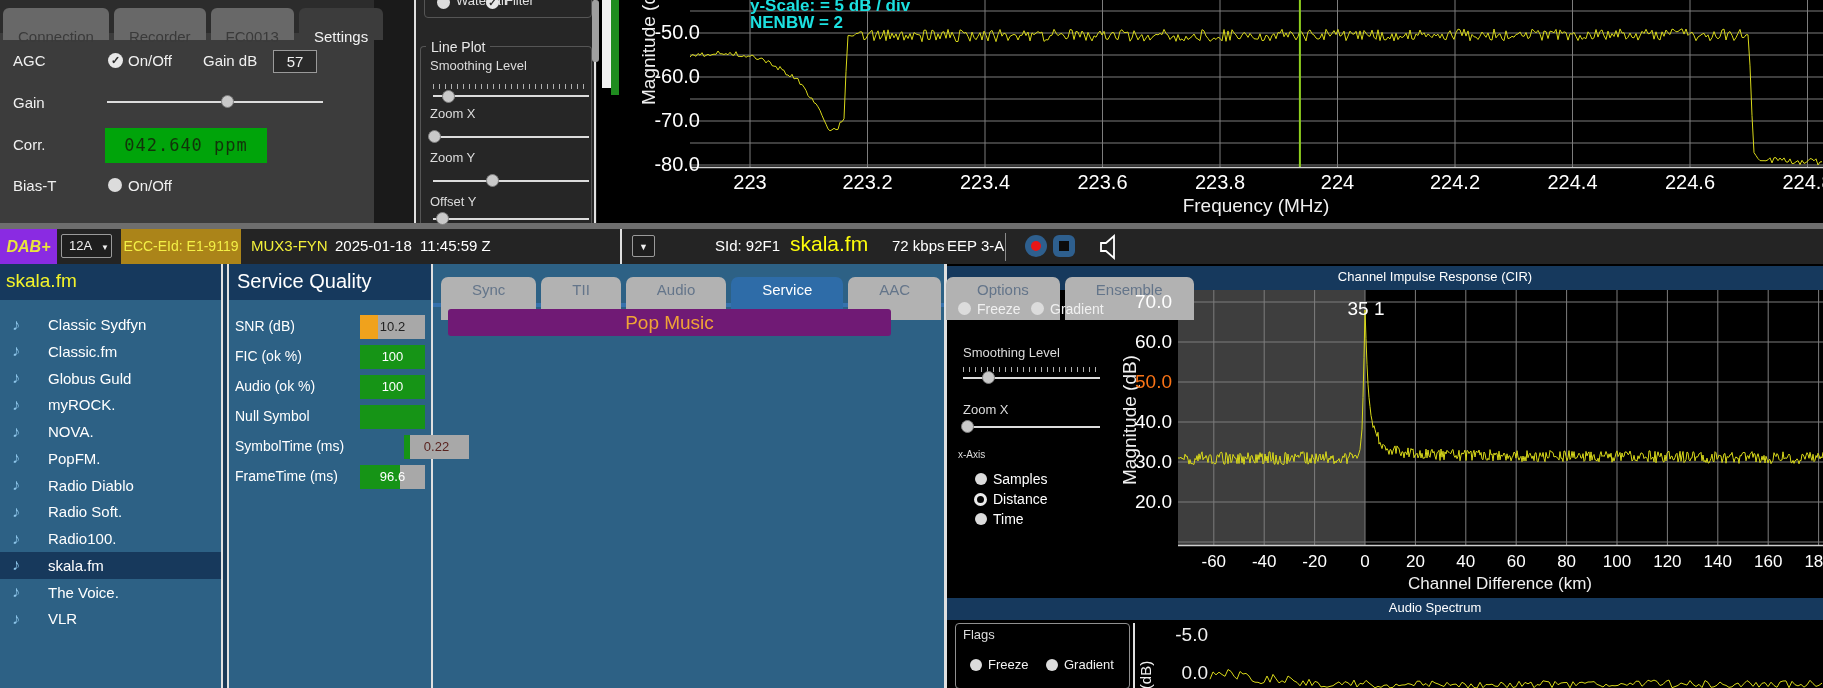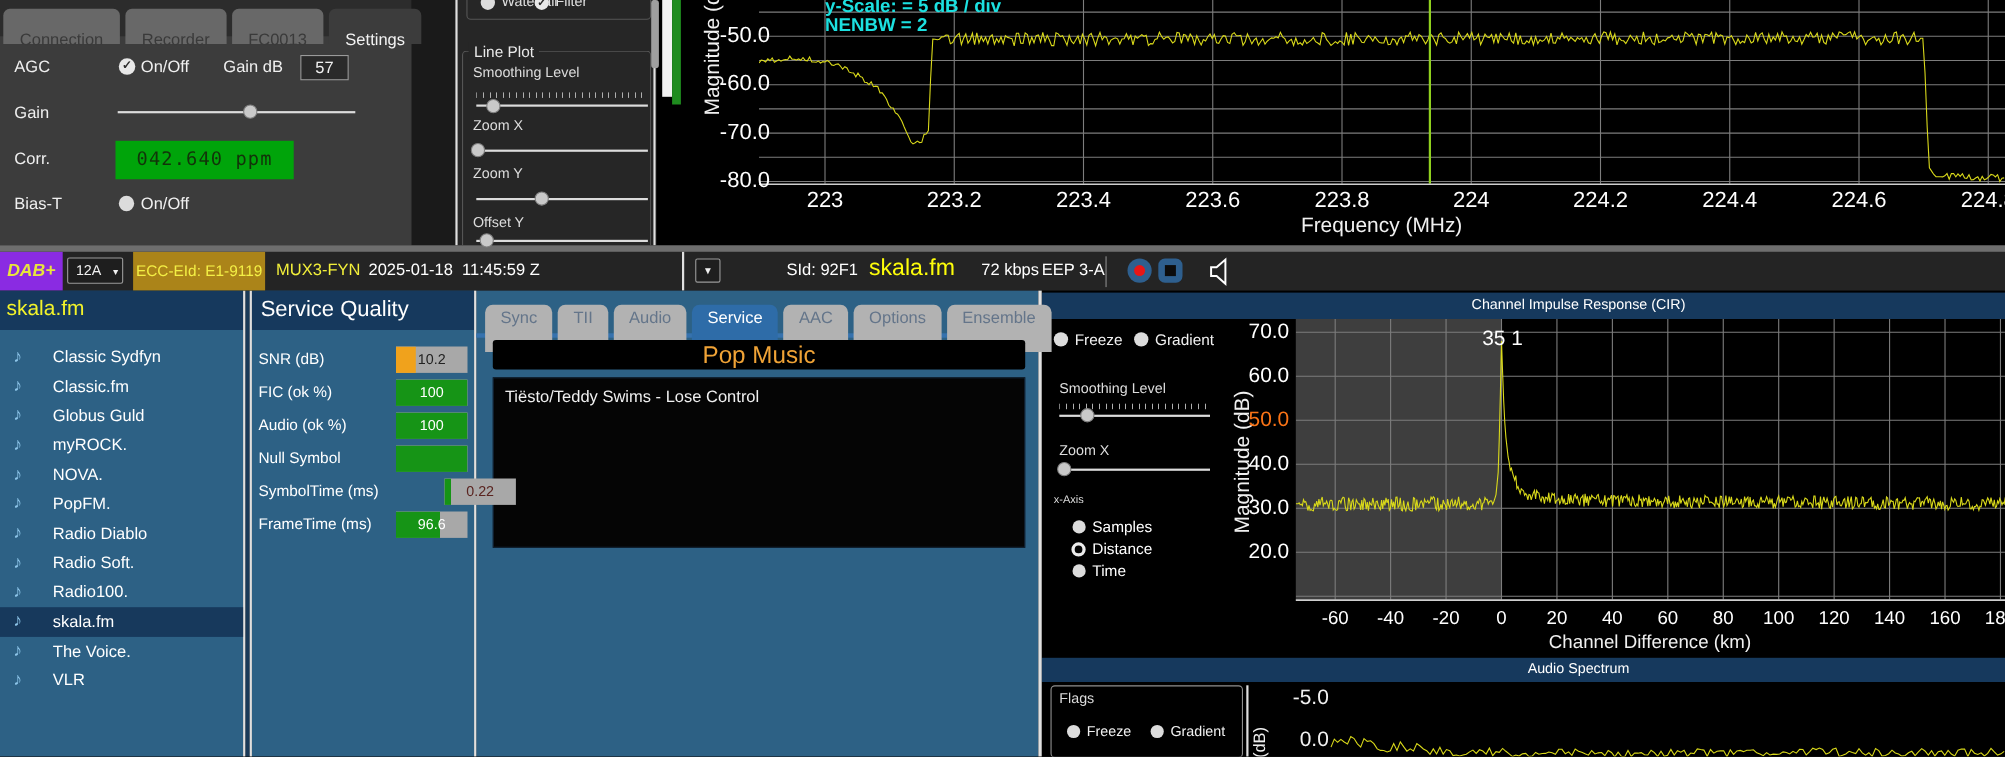--- a/index.html
+++ b/index.html
@@ -10,21 +10,21 @@
   .lbl{position:absolute;white-space:nowrap;z-index:3}
   .bg{position:absolute;z-index:0}
   svg.overlay{position:absolute;left:0;top:0;z-index:2;pointer-events:none}
   
   .tabrowA{position:absolute;display:flex;gap:5px;z-index:3}
   .tabA{height:25px;line-height:25px;padding:16px 15px;font-size:15px;border-radius:6px 6px 0 0;
         background:#686868;color:#3a3a3a;cursor:default}
   .tabA.active{background:#3c3c3c;color:#f2f2f2}
   
   .tabrowF{position:absolute;display:flex;gap:5px;z-index:3}
-  .tabF{height:43px;line-height:26px;padding:0 14px;font-size:15px;border-radius:7px 7px 0 0;
+  .tabF{height:43px;line-height:26px;padding:0 31px;font-size:15px;border-radius:7px 7px 0 0;
         background:#b2b2b2;color:#64758a}
   .tabF.active{background:#2e6ca8;color:#ffffff}
   
   .radio{position:absolute;border-radius:50%;background:#dcdcdc;z-index:3}
   .radio-checked{position:absolute;border-radius:50%;border:3px solid #ececec;background:#050505;z-index:3}
   .checkcircle{position:absolute;border-radius:50%;background:#e8e8e8;color:#2b2b2b;
                font-size:11px;font-weight:bold;text-align:center;z-index:3}
   .track{position:absolute;height:2px;background:#dcdcdc;z-index:3}
   .handle{position:absolute;width:13px;height:13px;border-radius:50%;background:#c9c9c9;border:1px solid #7f7f7f;z-index:4}
   .ticks{position:absolute;height:5px;z-index:3;
@@ -261,24 +261,21 @@
   <div class="tabrowF" id="tabsF" style="left:441px;top:277px">
       <div class="tabF">Sync</div>
       <div class="tabF">TII</div>
       <div class="tabF">Audio</div>
       <div class="tabF active">Service</div>
       <div class="tabF">AAC</div>
       <div class="tabF">Options</div>
       <div class="tabF">Ensemble</div>
     </div>
   <div class="bg" style="left:433px;top:303px;width:511px;height:4px;background:#3672ae;z-index:2"></div>
-  <div class="lbl" style="left:448px;top:309px;width:484px;height:27px;background:#000000;border-radius:3px;color:#f0a336;font-size:22px;text-align:center;line-height:27px">Pop Music</div>
-  <div class="abs" style="left:448px;top:343px;width:484px;height:155px;background:#050505;border:1px solid #123;z-index:2">
-    <div class="lbl" style="left:10px;top:8px;font-size:15px;color:#f0f0f0">Tiësto/Teddy Swims - Lose Control</div>
-  </div>
+  <div class="lbl" style="left:448px;top:309px;width:443px;height:27px;background:#701a75;border-radius:3px;color:#f0a336;font-size:19px;text-align:center;line-height:27px">Pop Music</div>
 
   <div class="lbl" style="left:1050px;top:269px;width:770px;text-align:center;font-size:13px;color:#fff">Channel Impulse Response (CIR)</div>
 
   <div class="radio" style="left:958px;top:302px;width:13px;height:13px"></div>
   <div class="lbl" style="left:977px;top:301px;font-size:14px">Freeze</div>
   <div class="radio" style="left:1031px;top:302px;width:13px;height:13px"></div>
   <div class="lbl" style="left:1050px;top:301px;font-size:14px">Gradient</div>
 
   <div class="lbl" style="left:963px;top:345px;font-size:13px;color:#dcdcdc">Smoothing Level</div>
   <div class="ticks" style="left:963px;top:367px;width:135px"></div>

